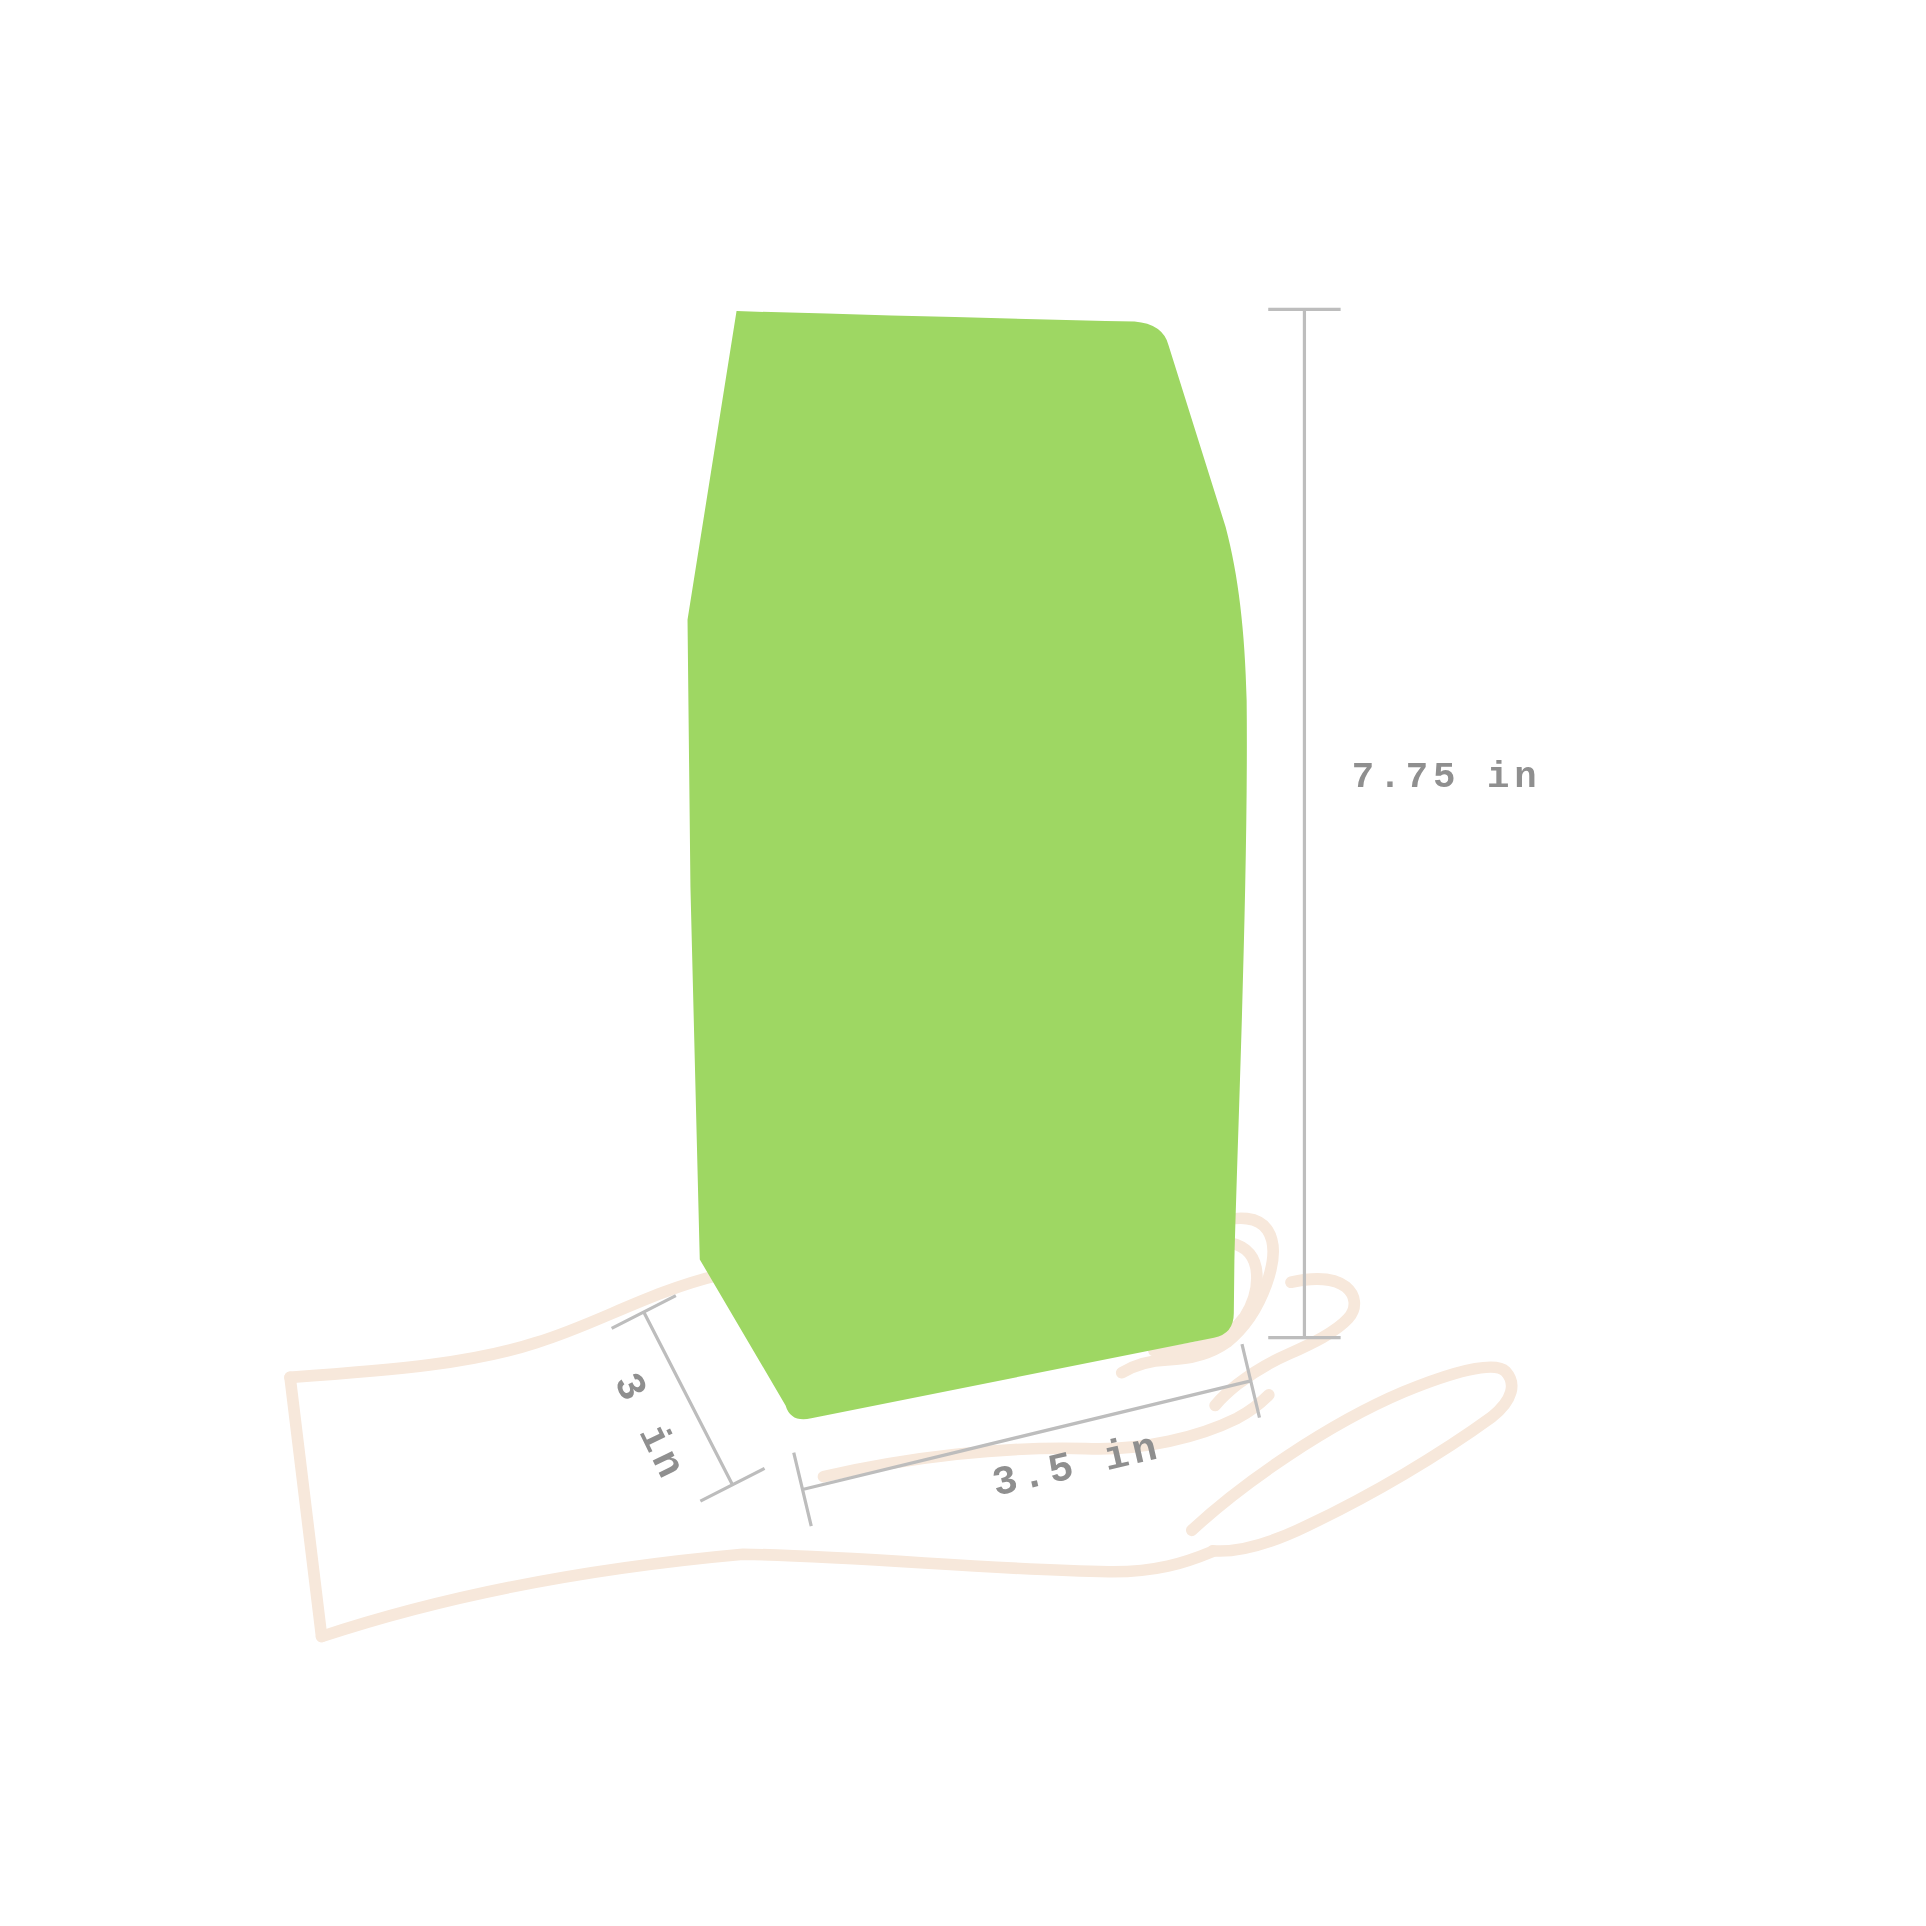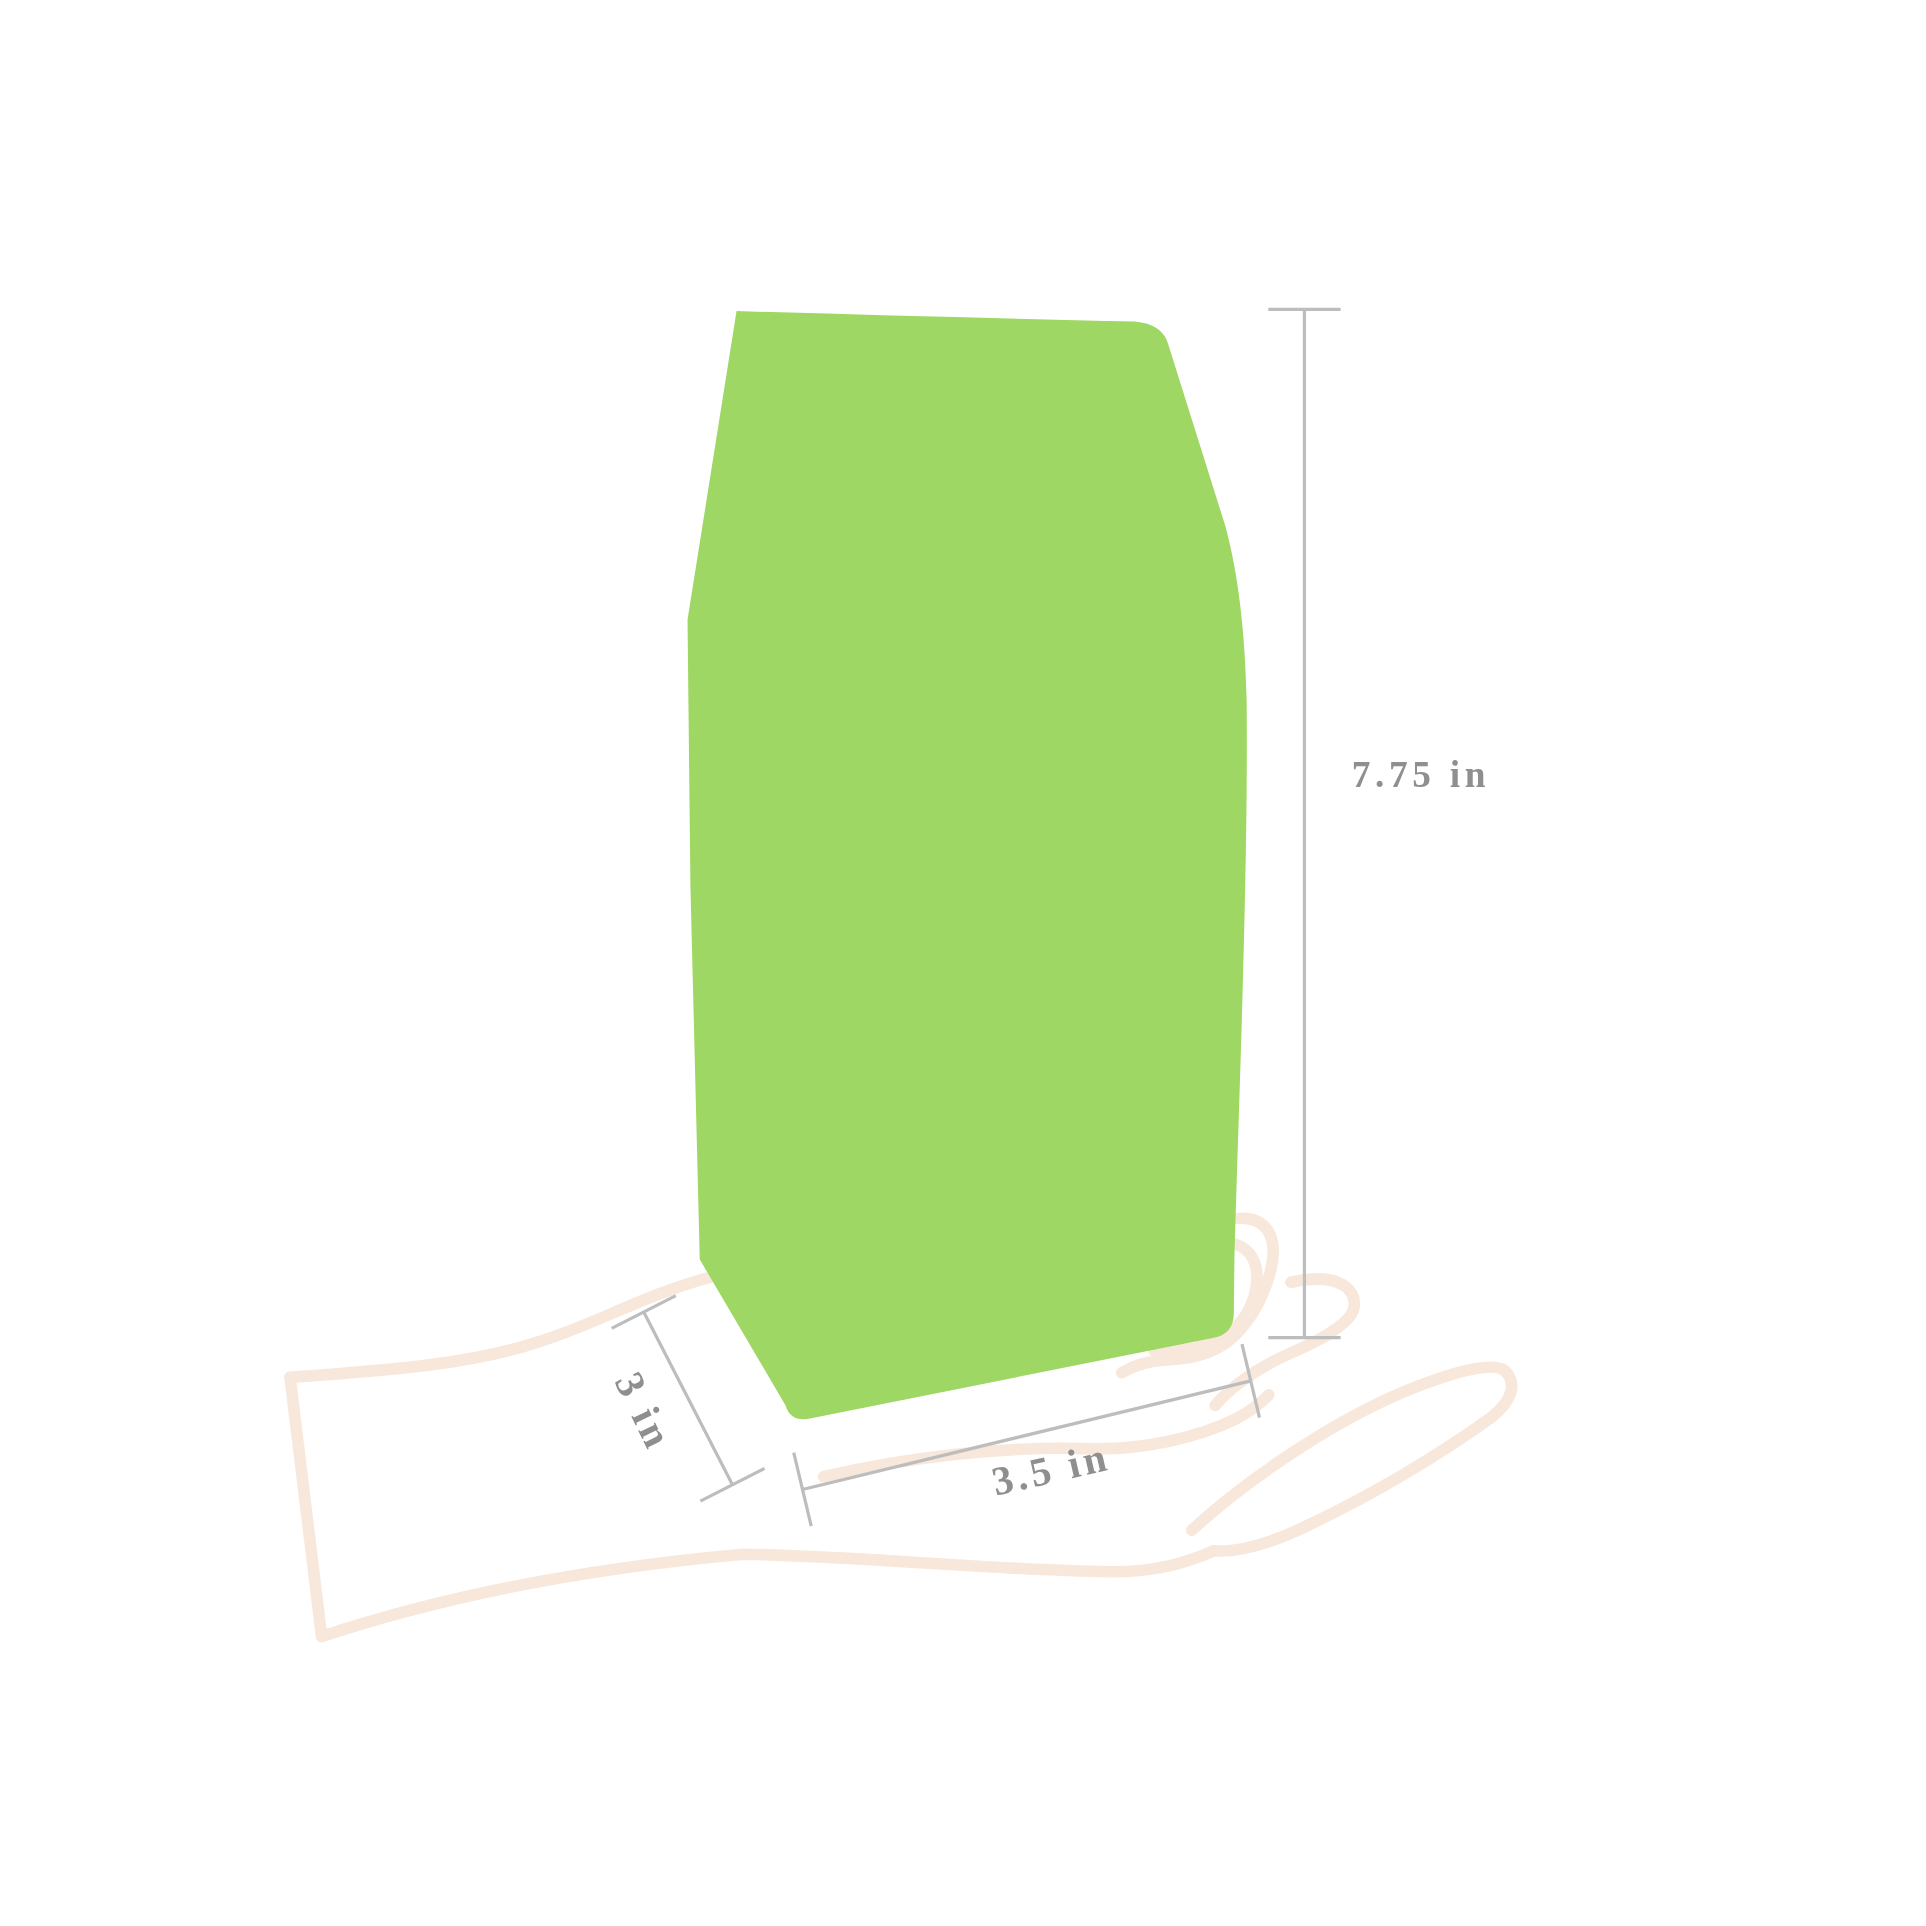--- a/index.html
+++ b/index.html
@@ -1,17 +1,17 @@
 <!DOCTYPE html>
 <html style="font-size:9.3px"><head>
 <meta charset="utf-8">
 <style>
   html,body{margin:0;padding:0;background:#ffffff;}
   .page{width:1926px;height:1926px;position:relative;overflow:hidden;background:#ffffff;
-        font-family:Liberation Serif, serif;}
+        font-family:Liberation Mono, monospace;}
   svg{position:absolute;left:0;top:0;}
   .dim{fill:#8f8f8f;font-weight:bold;font-size:64px;letter-spacing:8px;}
   .dim2{fill:#8f8f8f;font-weight:bold;font-size:70px;letter-spacing:7px;}
 </style>
 </head>
 <body>
 <div class="page">
 <svg width="1926" height="1926" viewBox="0 0 3300 3300">
 
   <rect x="0" y="0" width="3300" height="3300" fill="#ffffff"></rect>

